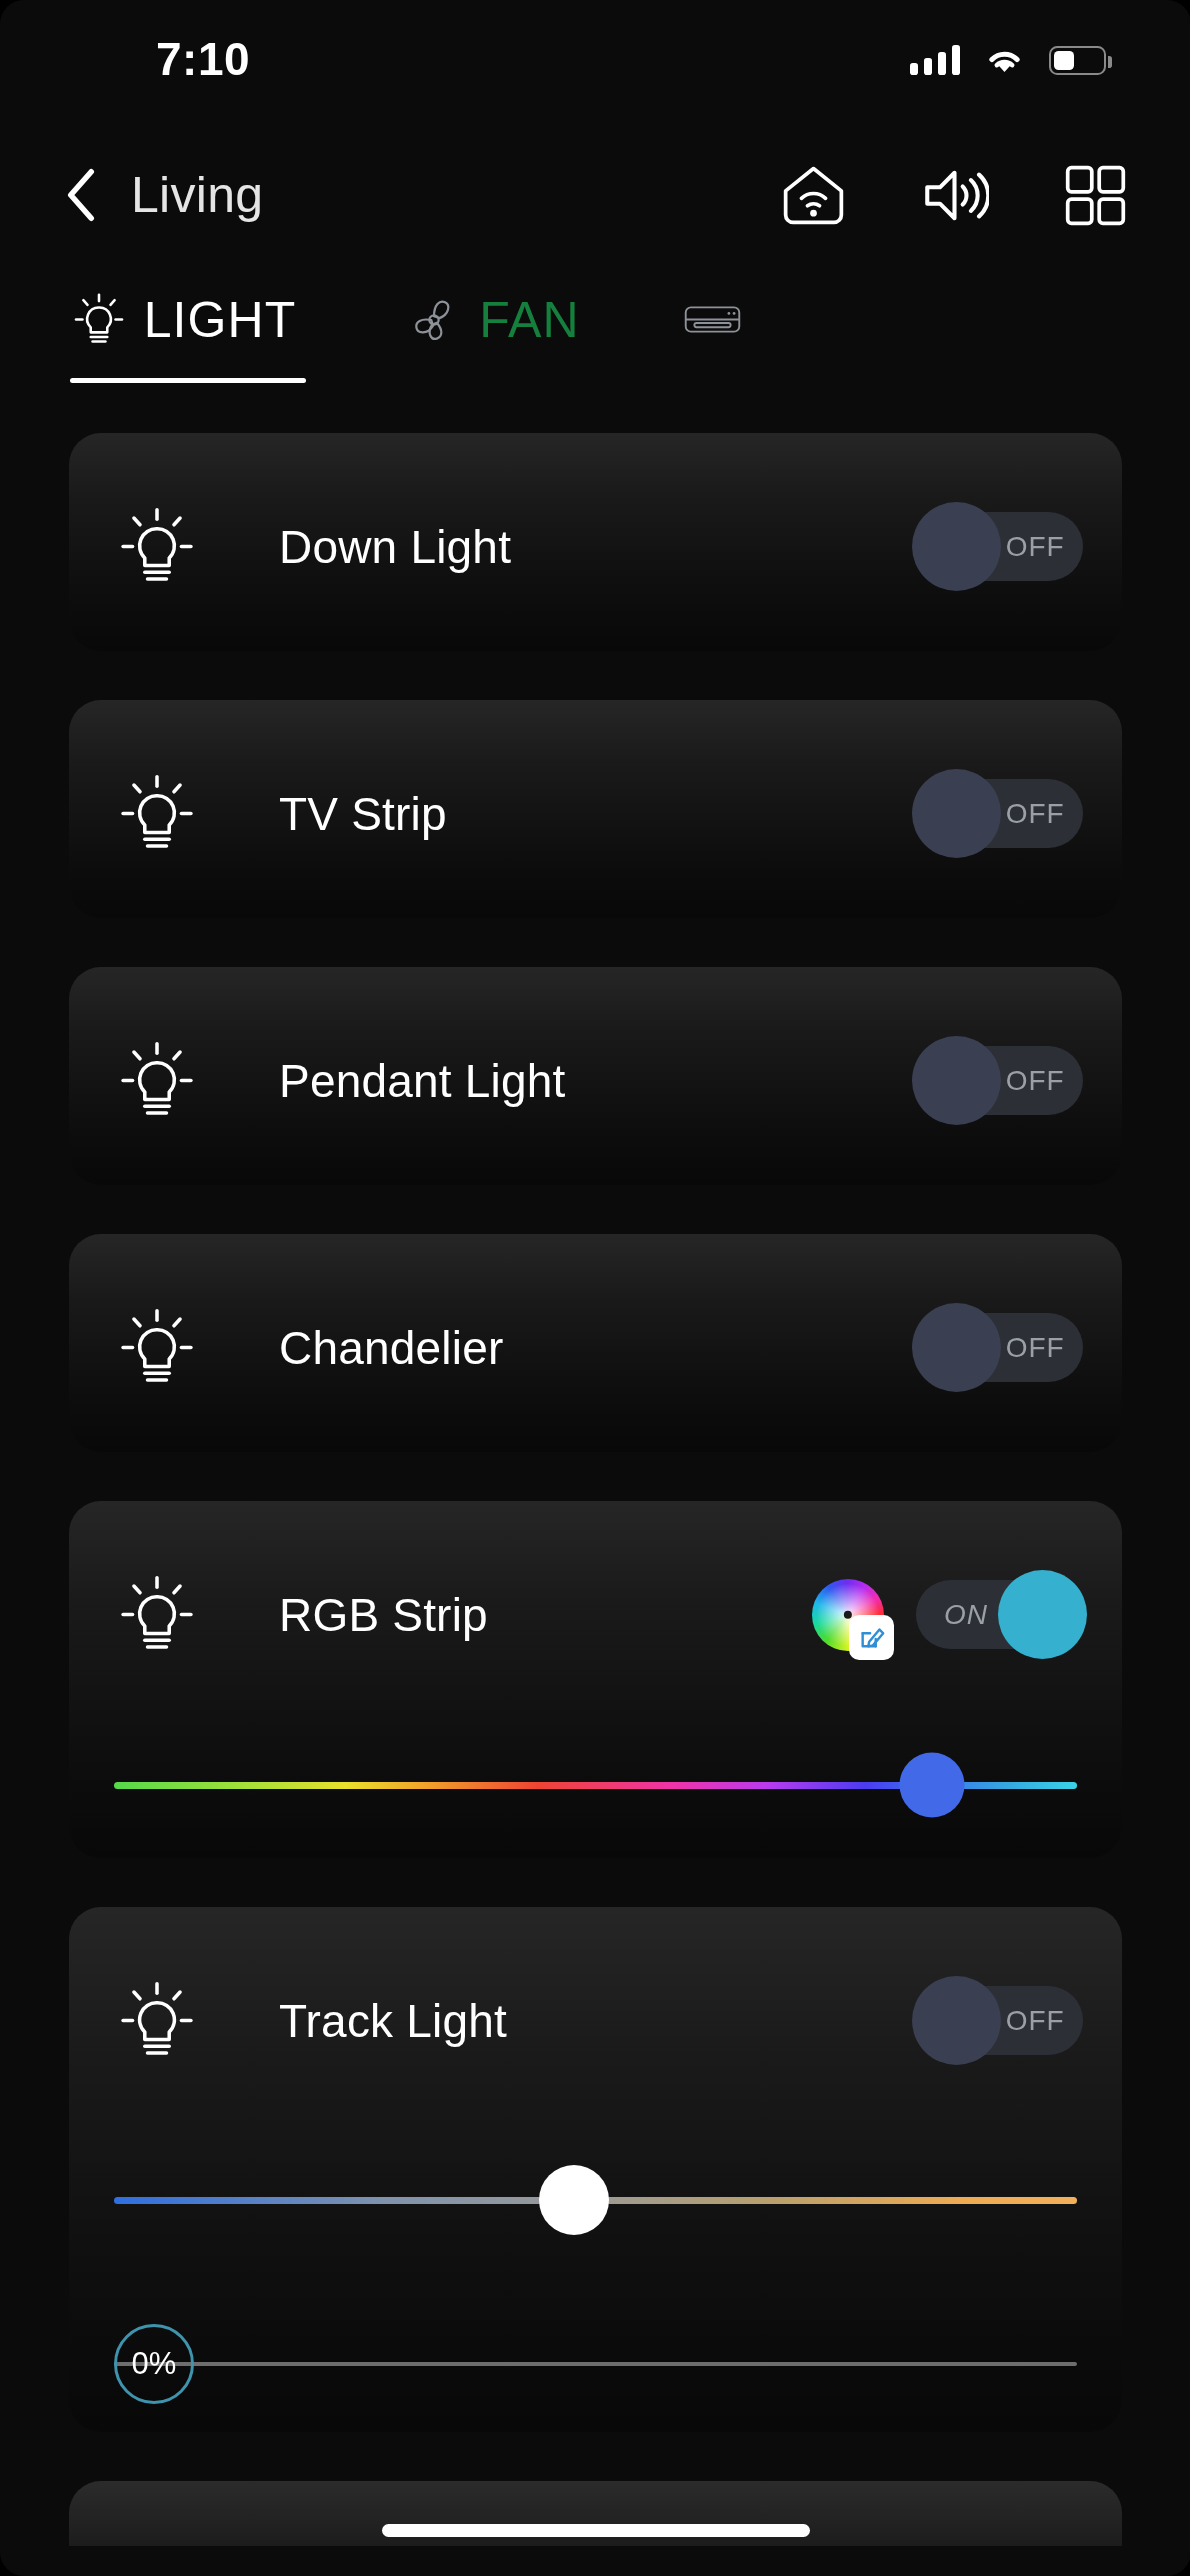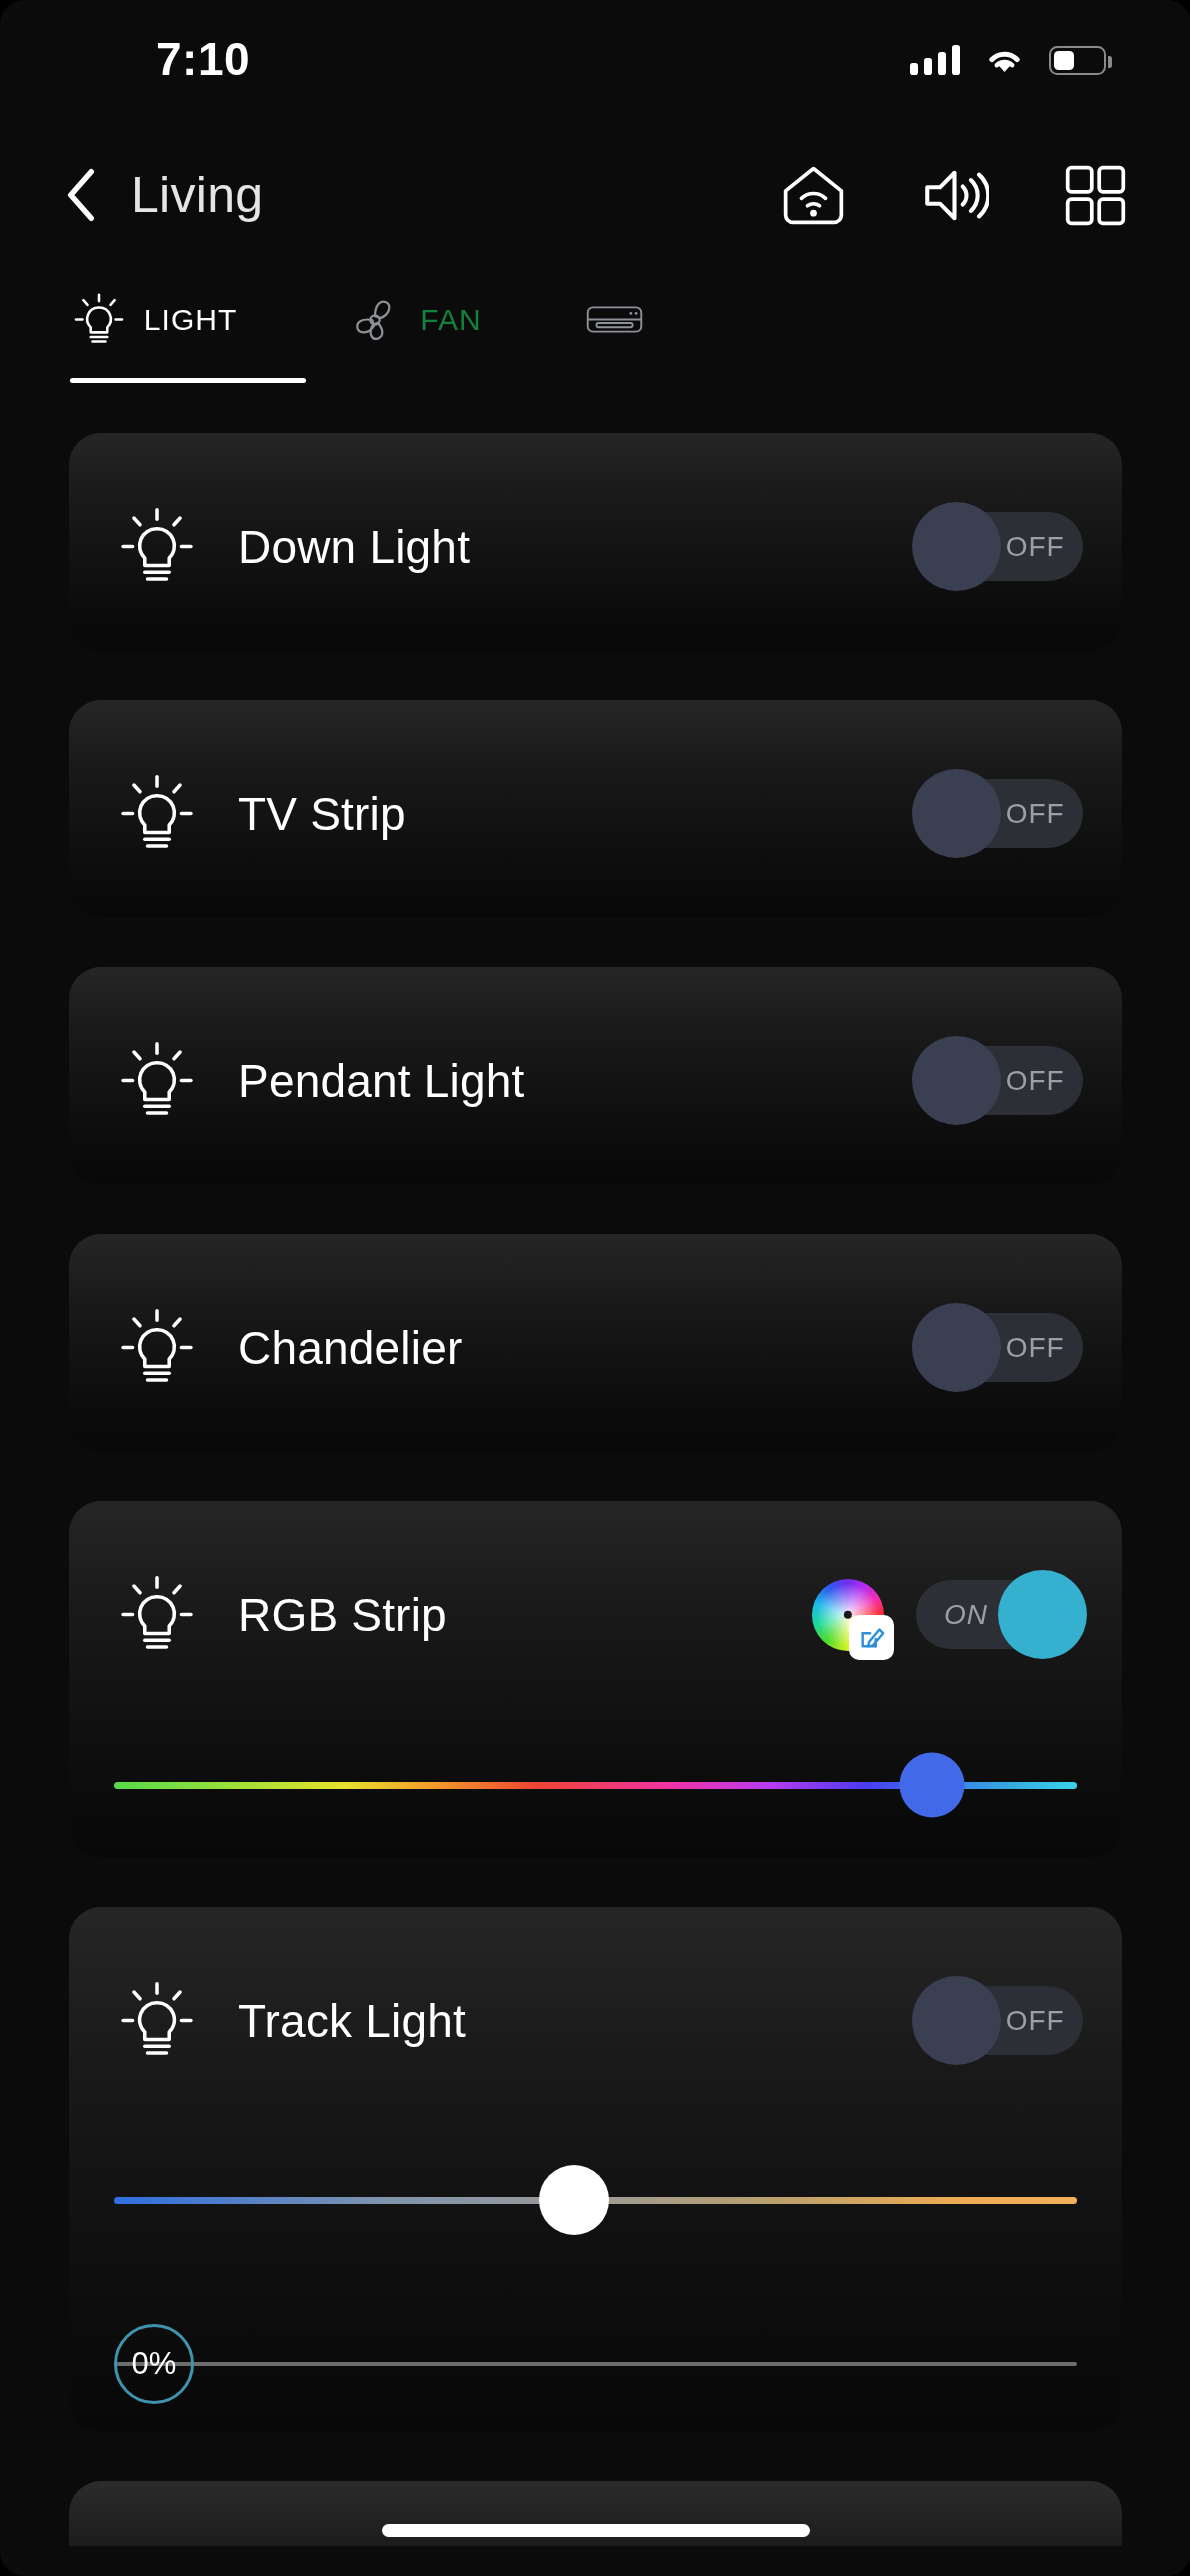--- a/index.html
+++ b/index.html
@@ -48,42 +48,42 @@
   .header-icons{ margin-left:auto; margin-right:61px; display:flex; align-items:center; gap:72px; }
   .hicon{ width:69px; height:69px; display:flex; align-items:center; justify-content:center; }
 
   
   .tabs{
     position:absolute; top:278px; left:0; width:1191px; height:121px;
     display:flex; align-items:flex-start;
   }
   .tab{ display:flex; align-items:center; position:relative; height:83px; }
   .tab .tico{ width:57px; height:57px; display:flex; align-items:center; justify-content:center; }
-  .tab .tlabel{ font-size:30px; letter-spacing:1.1px; margin-left:16.7px; }
+  .tab .tlabel{ font-size:50px; letter-spacing:1.1px; margin-left:16.7px; }
   .tab.active .tlabel{ color:#ffffff; }
   .tab:not(.active) .tlabel{ color:#15803d; }
   .tab-underline{
     position:absolute; left:70px; top:100px; width:236px; height:4.6px;
     background:#fff; border-radius:2.8px;
   }
   .tab1{ margin-left:70px; }
   .tab2{ margin-left:109px; }
   .tab3{ margin-left:104px; }
   .tab4{ margin-left:104px; }
 
   
   .cards{ position:absolute; top:433px; left:0; width:1191px; }
   .card{
     position:relative;
     margin:0 69px 49px 69px;
     border-radius:32px;
     background:linear-gradient(180deg,#262626 0%,#1a1a1a 28%,#0d0d0d 75%,#080808 100%);
     overflow:hidden;
   }
-  .card-row{ height:218px; display:flex; align-items:center; padding:9px 0 0 45px; }
+  .card-row{ height:218px; display:flex; align-items:center; padding:9px 0 0 45px;gap:41px; }
   .bulb{ width:85px; height:93px; flex:none; display:flex; align-items:center; justify-content:center; }
   .dev-name{ color:#fff; font-size:46px; font-weight:400; margin-left:39px; letter-spacing:0.2px; }
   .row-right{ margin-left:auto; display:flex; align-items:center; gap:32px; padding-right:39px;justify-content:center; }
 
   
   .toggle{ position:relative; width:167px; height:69px; display:flex; align-items:center; }
   .tg-track{
     position:absolute; left:0; top:0; width:167px; height:69px;
     border-radius:35px; background:#2c2f35;
   }

